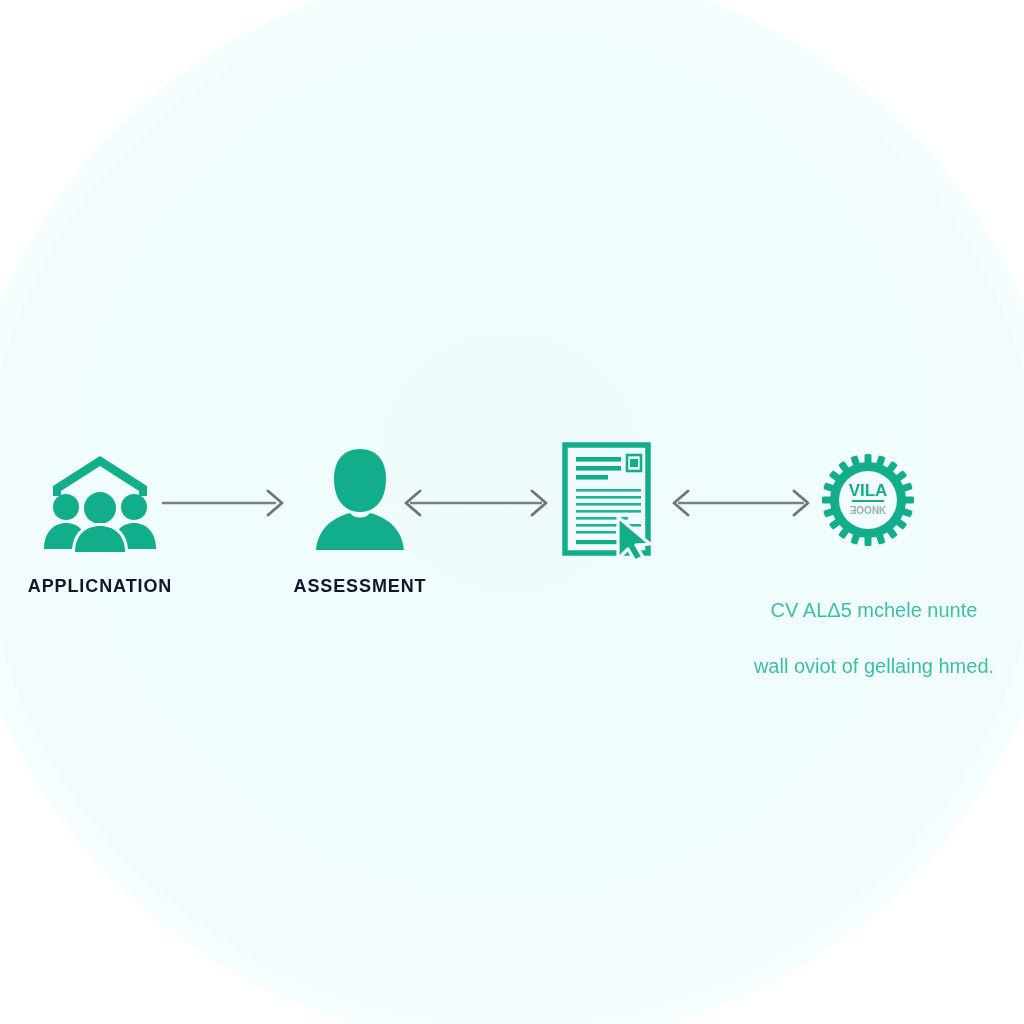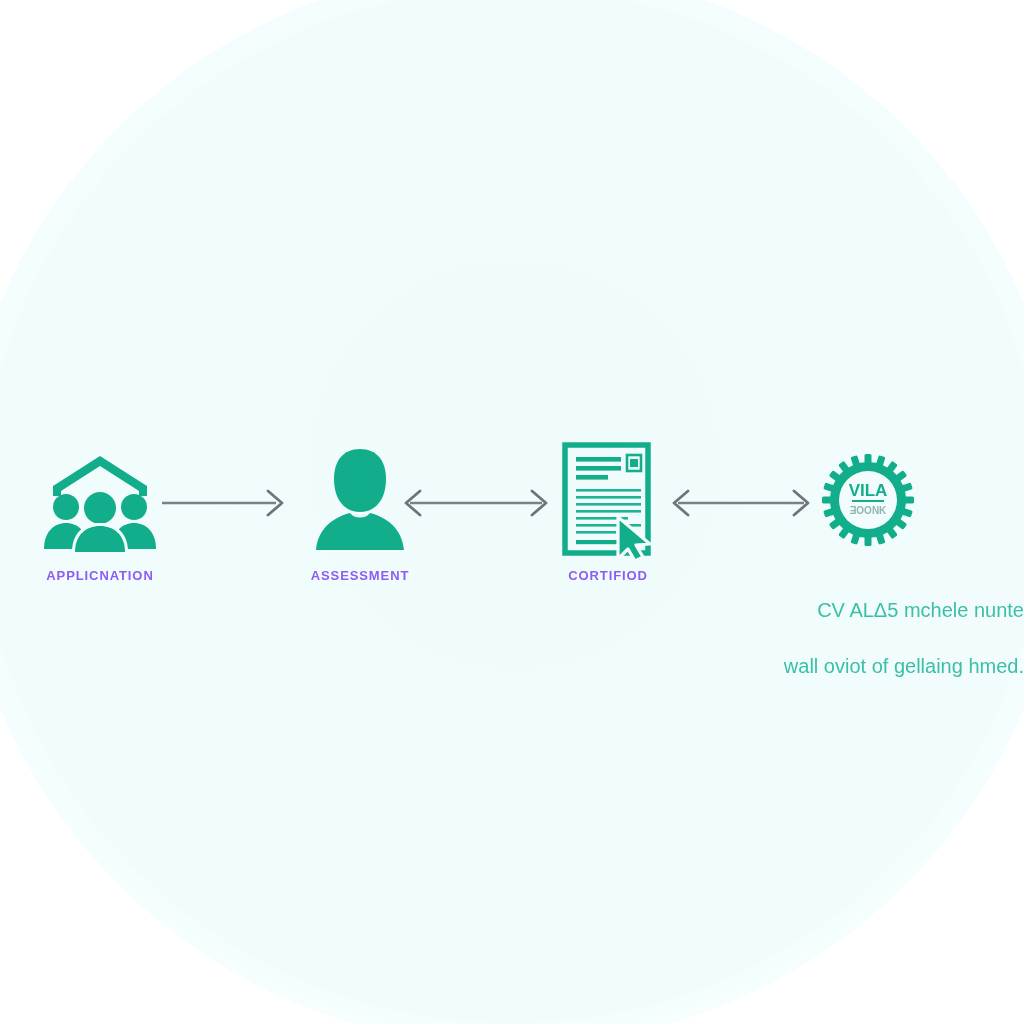--- a/index.html
+++ b/index.html
@@ -57,38 +57,38 @@
     top: 0;
     text-align: center;
   }
   .step-icon {
     height: 120px;
     display: flex;
     align-items: center;
     justify-content: center;
   }
   .step-label {
-    margin-top: 8px;
-    font-size: 13px;
+    margin-top: 16px;
+    font-size: 18px;
     font-weight: bold;
     letter-spacing: 0.9px;
-    color: #8b5cf6;
+    color: #0f172a;
     white-space: nowrap;
   }
   .arrow {
     position: absolute;
     top: 48px;
   }
   .note {
     position: absolute;
     top: 128px;
     font-size: 20px;
     line-height: 28px;
     color: #3bbfa5;
-    text-align: right;
+    text-align: center;
     white-space: pre-line;
   }
 </style>
 </head>
 <body>
 
 <div id="stage">
 
   <div id="bg-circle-soft"></div>
   <div id="bg-circle"></div>
@@ -160,21 +160,20 @@
           <rect x="20" y="69" width="65" height="2.6" fill="#1fb493"></rect>
           <rect x="20" y="76" width="52" height="2.6" fill="#1fb493"></rect>
           <rect x="20" y="83" width="65" height="2.6" fill="#1fb493"></rect>
           <rect x="20" y="90" width="40" height="2.6" fill="#1fb493"></rect>
 
           <rect x="20" y="99" width="50" height="4.2" fill="#12ae8c"></rect>
 
           <path d="M62 76 L62 118 L72 108 L79 120 L87 116 L80 104 L94 103 Z" fill="#12ae8c" stroke="#f3fcfc" stroke-width="3.2" stroke-linejoin="round"></path>
         </svg>
       </div>
-      <div class="step-label">CORTIFIOD</div>
     </div>
 
     <div class="arrow" style="left:668px;">
       <svg width="146" height="30" viewBox="0 0 146 30" aria-hidden="true">
         <line x1="10" y1="15" x2="136" y2="15" stroke="#7b7f86" stroke-width="2.4"></line>
         <polyline points="20,3 6,15 20,27" fill="none" stroke="#6f747b" stroke-width="2.8" stroke-linecap="round" stroke-linejoin="round"></polyline>
         <polyline points="126,3 140,15 126,27" fill="none" stroke="#6f747b" stroke-width="2.8" stroke-linecap="round" stroke-linejoin="round"></polyline>
       </svg>
     </div>
 

